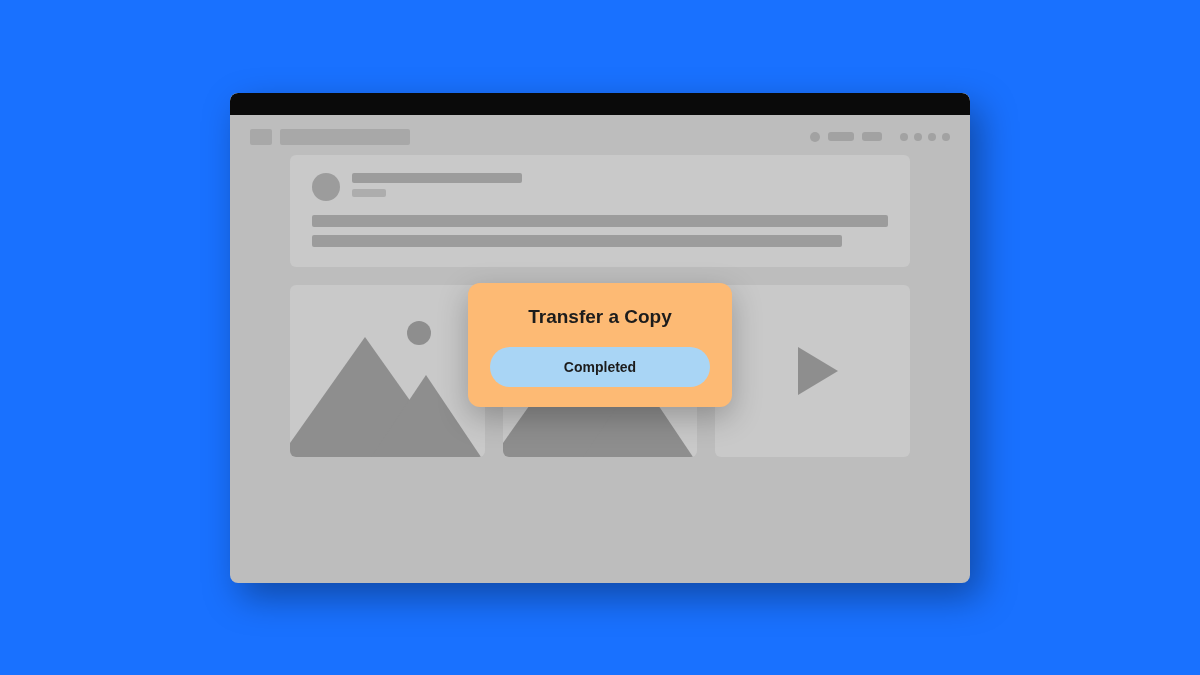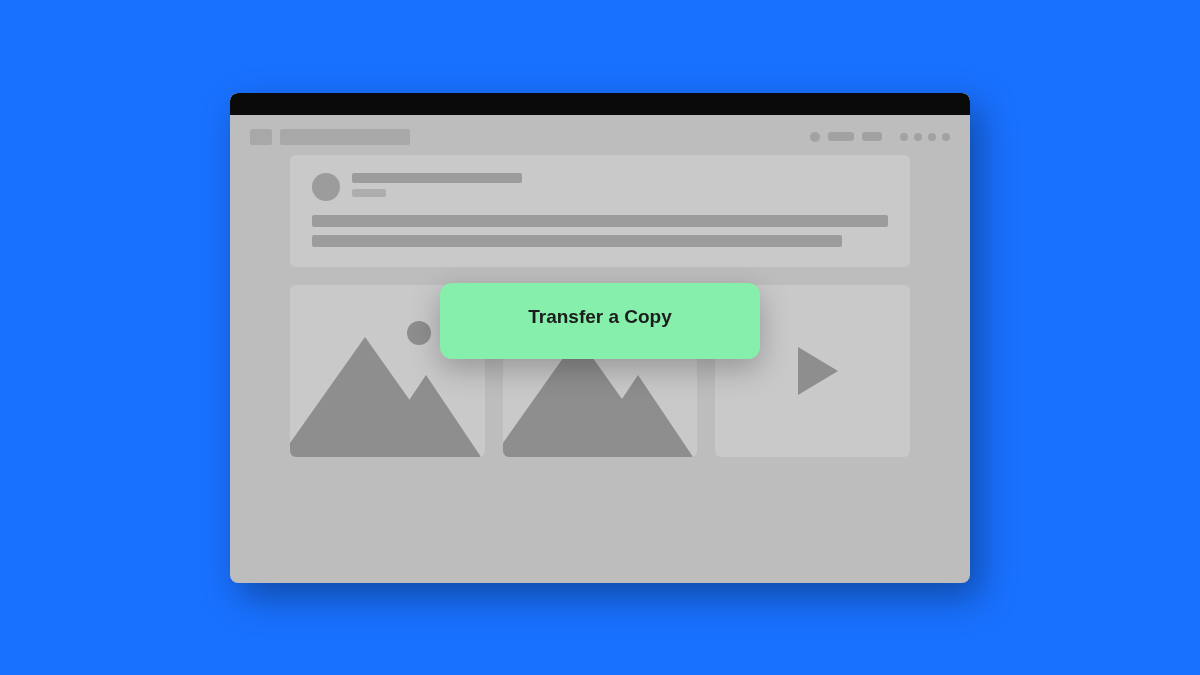--- a/index.html
+++ b/index.html
@@ -99,25 +99,25 @@
       border-bottom: 24px solid transparent;
       border-left: 40px solid #8e8e8e;
       margin-left: 10px;
     }
 
     .modal {
       position: absolute;
       top: 190px;
       left: 50%;
       transform: translateX(-50%);
-      width: 320px;
-      background: #86efac;
+      width: 264px;
+      background: #fdba74;
       border-radius: 12px;
       box-shadow: 0 10px 30px rgba(0,0,0,0.25);
-      padding: 22px 22px 12px 22px;
+      padding: 22px 22px 20px 22px;
       text-align: center;
     }
     .modal h2 {
       font-size: 19px;
       font-weight: 700;
       color: #1c1c1c;
       line-height: 1.3;
       margin-bottom: 18px;
     }
     .status-btn {
@@ -190,14 +190,15 @@
       <div class="thumb video">
         <div class="play"></div>
       </div>
     </div>
   </div>
 
   <div class="modal">
     <h2>
       <span>Transfer a Copy</span><br>
     </h2>
+    <button class="status-btn">Completed</button>
   </div>
 </div>
 
 </body></html>

